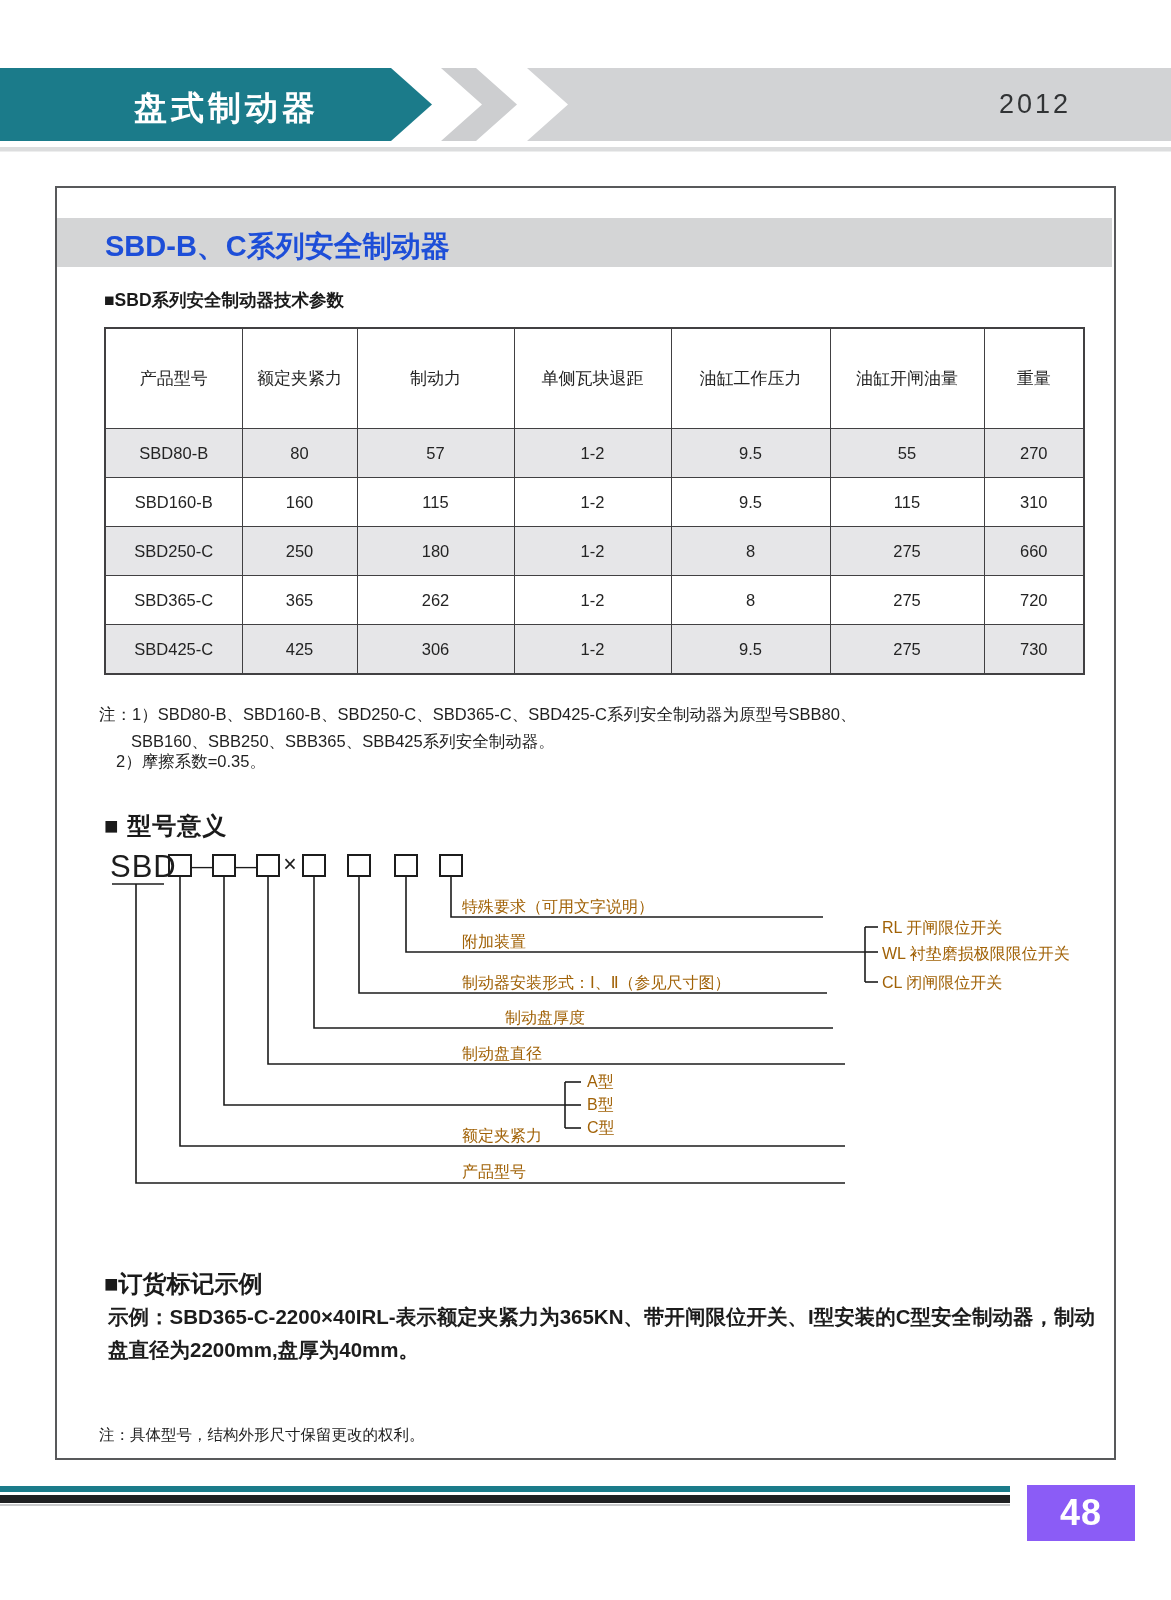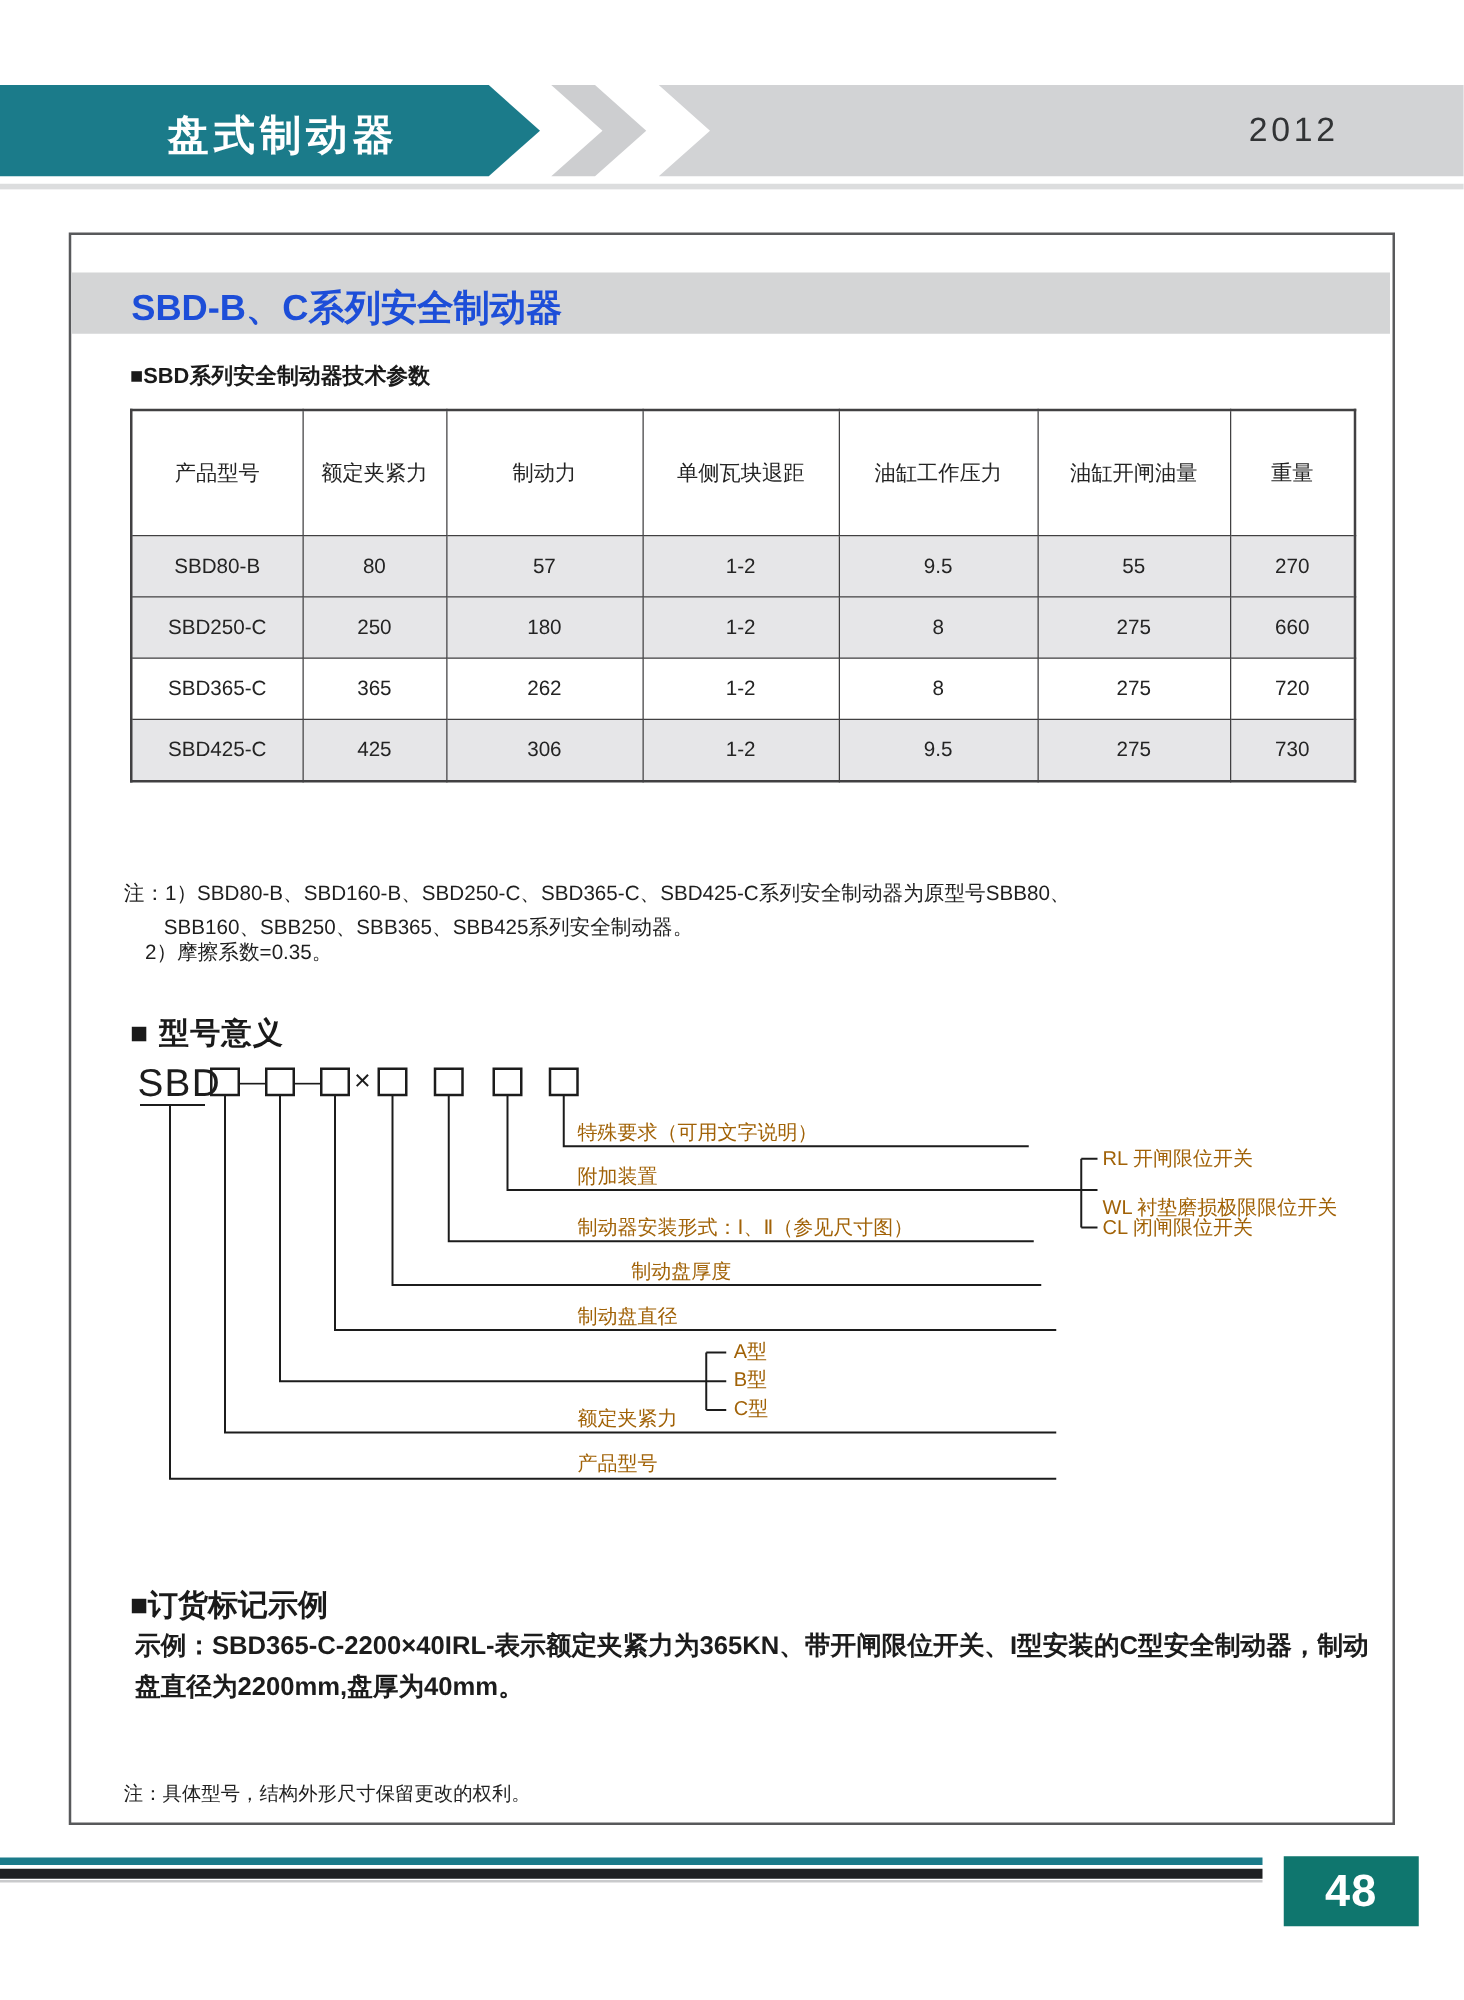--- a/index.html
+++ b/index.html
@@ -48,21 +48,21 @@
   #lbl-additional{left:462px;top:932px;}
   #lbl-mounting{left:462px;top:973px;}
   #lbl-thickness{left:462px;top:1008px;margin-left:43px;}
   #lbl-diameter{left:462px;top:1044px;}
   #lbl-type-a{left:587px;top:1072px;}
   #lbl-type-b{left:587px;top:1095px;}
   #lbl-type-c{left:587px;top:1118px;}
   #lbl-clamp{left:462px;top:1126px;}
   #lbl-product{left:462px;top:1162px;}
   #lbl-rl{left:882px;top:918px;}
-  #lbl-wl{left:882px;top:944px;margin-top:13px;}
+  #lbl-wl{left:882px;top:944px;}
   #lbl-cl{left:882px;top:973px;}
 
   
   #order-heading{left:104px;top:1268px;font-size:24px;font-weight:bold;}
   #order-text{left:108px;top:1300px;width:1002px;font-size:20.5px;font-weight:700;line-height:33px;color:#1c1c1c;}
 
   
   #footer-note{left:99px;top:1425px;font-size:15.5px;color:#222;}
   #stripe-teal{left:0;top:1486px;width:1010px;height:6px;}
   #stripe-black{left:0;top:1495px;width:1010px;height:8px;background:#1f2022;}
@@ -111,20 +111,29 @@
   <tbody>
     <tr class="gray">
       <td>SBD80-B</td>
       <td>80</td>
       <td>57</td>
       <td>1-2</td>
       <td>9.5</td>
       <td>55</td>
       <td>270</td>
     </tr>
+    <tr>
+      <td>SBD160-B</td>
+      <td>160</td>
+      <td>115</td>
+      <td>1-2</td>
+      <td>9.5</td>
+      <td>115</td>
+      <td>310</td>
+    </tr>
     <tr class="gray">
       <td>SBD250-C</td>
       <td>250</td>
       <td>180</td>
       <td>1-2</td>
       <td>8</td>
       <td>275</td>
       <td>660</td>
     </tr>
     <tr>
@@ -206,15 +215,15 @@
 <div class="abs dlabel" id="lbl-wl">WL 衬垫磨损极限限位开关</div>
 <div class="abs dlabel" id="lbl-cl">CL 闭闸限位开关</div>
 
 <div class="abs" id="order-heading">■订货标记示例</div>
 <div class="abs" id="order-text">示例：SBD365-C-2200×40IRL-表示额定夹紧力为365KN、带开闸限位开关、I型安装的C型安全制动器，制动盘直径为2200mm,盘厚为40mm。</div>
 
 <div class="abs" id="footer-note">注：具体型号，结构外形尺寸保留更改的权利。</div>
 <div class="abs" id="stripe-teal" style="background:#1b7b8a"></div>
 <div class="abs" id="stripe-black"></div>
 <div class="abs" id="stripe-shadow"></div>
-<div class="abs" id="page-number-box" style="background:#0f766e">
+<div class="abs" id="page-number-box" style="background:#8b5cf6">
   <span>48</span>
 </div>
 
 </body></html>

